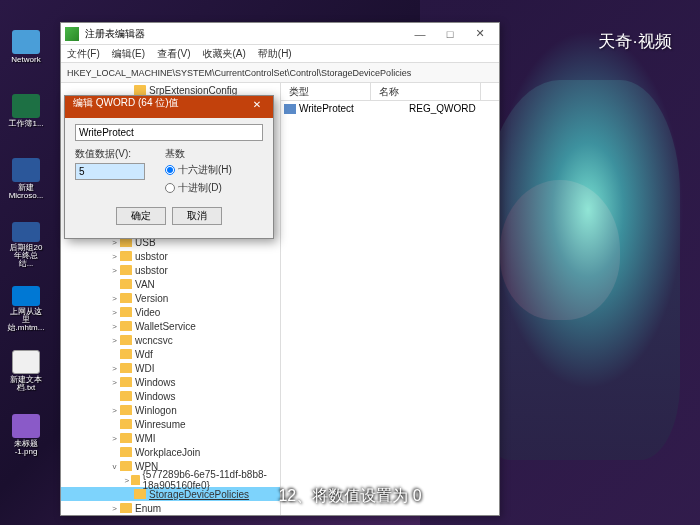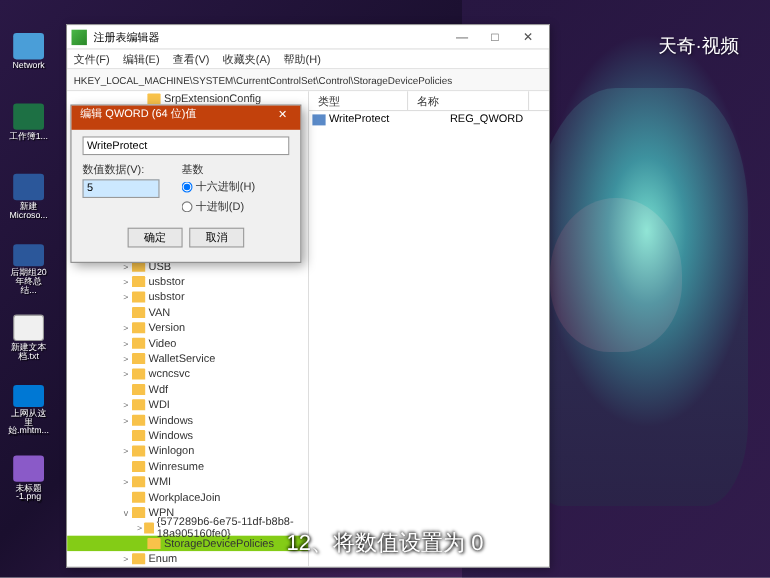--- a/index.html
+++ b/index.html
@@ -28,21 +28,21 @@
 .titlebar .wbtns { display: flex; gap: 0; }
 .titlebar .wbtn { width: 30px; height: 20px; display: flex; align-items: center; justify-content: center; font-size: 11px; color: #555; }
 .menubar { height: 18px; display: flex; padding: 0 6px; gap: 12px; font-size: 10px; color: #333; align-items: center; border-bottom: 1px solid #ddd; }
 .addressbar { height: 20px; display: flex; align-items: center; padding: 0 6px; font-size: 9px; color: #333; border-bottom: 1px solid #ddd; background: #f8f8f8; }
 .content { display: flex; height: calc(100% - 60px); }
 .tree-panel { width: 232px; border-right: 1px solid #ddd; overflow-y: auto; background: #fff; }
 .tree-top { height: 152px; }
 .tree-item { display: flex; align-items: center; height: 14px; font-size: 10px; color: #333; padding-left: 6px; }
 .tree-item .exp { width: 11px; height: 11px; display: inline-flex; align-items: center; justify-content: center; font-size: 8px; color: #666; }
 .tree-item .folder { width: 12px; height: 10px; background: #f8c24a; margin-right: 3px; border-radius: 1px 1px 0 0; display: inline-block; }
-.tree-item.selected { background: #84cc16; }
+.tree-item.selected { background: #7dd3fc; text-decoration: underline; }
 .indent-1 { padding-left: 48px; }
 .indent-2 { padding-left: 62px; }
 
 .list-panel { flex: 1; background: #fff; }
 .list-header { height: 18px; display: flex; border-bottom: 1px solid #ddd; font-size: 10px; color: #333; }
 .list-header .col { padding: 2px 8px; border-right: 1px solid #ddd; }
 .col-name { width: 110px; }
 .col-type { width: 90px; }
 .list-row { display: flex; height: 15px; font-size: 10px; align-items: center; }
 .list-row .ico-reg { width: 12px; height: 10px; margin: 0 3px; }
@@ -56,21 +56,21 @@
 .dlg-body .lbl { display: block; margin-bottom: 2px; }
 .dlg-body input[type=text] { width: 100%; height: 17px; border: 1px solid #999; font-size: 10px; padding: 0 3px; margin-bottom: 6px; }
 .dlg-row { display: flex; gap: 20px; }
 .dlg-col { flex: 1; }
 .dlg-col.narrow { flex: 0 0 70px; }
 .radio-row { display: flex; align-items: center; gap: 3px; margin-bottom: 4px; font-size: 10px; }
 .radio-row input { width: 10px; height: 10px; }
 .dlg-buttons { display: flex; justify-content: center; gap: 6px; margin-top: 8px; }
 .dlg-buttons button { width: 50px; height: 18px; font-size: 10px; border: 1px solid #999; background: #e8e8e8; cursor: pointer; }
 
-.caption { position: absolute; bottom: 18px; left: 50%; transform: translateX(-50%); color: #fff; font-size: 20px; text-shadow: 1px 1px 3px #000, -1px -1px 3px #000; z-index: 20; white-space: nowrap; }
+.caption { position: absolute; bottom: 18px; left: 50%; transform: translateX(-50%); color: #fff; font-size: 16px; text-shadow: 1px 1px 3px #000, -1px -1px 3px #000; z-index: 20; white-space: nowrap; }
 </style>
 </head>
 <body>
 
 <div class="desktop-bg"></div>
 <div class="anime-hair"></div>
 <div class="anime-face"></div>
 <div class="anime-figure"></div>
 
 <div class="desktop-icons">
@@ -86,28 +86,28 @@
       <div class="ico ico-word"></div>
       <div class="lbl">新建
 Microso...</div>
     </div>
   <div class="desk-icon">
       <div class="ico ico-word"></div>
       <div class="lbl">后期组20
 年终总结...</div>
     </div>
   <div class="desk-icon">
+      <div class="ico ico-edge"></div>
+      <div class="lbl">上网从这里
+始.mhtm...</div>
+    </div>
+  <div class="desk-icon">
       <div class="ico ico-txt"></div>
       <div class="lbl">新建文本
 档.txt</div>
-    </div>
-  <div class="desk-icon">
-      <div class="ico ico-edge"></div>
-      <div class="lbl">上网从这里
-始.mhtm...</div>
     </div>
   <div class="desk-icon">
       <div class="ico ico-png"></div>
       <div class="lbl">未标题
 -1.png</div>
     </div>
 </div>
 
 <div class="watermark">天奇·视频</div>
 

